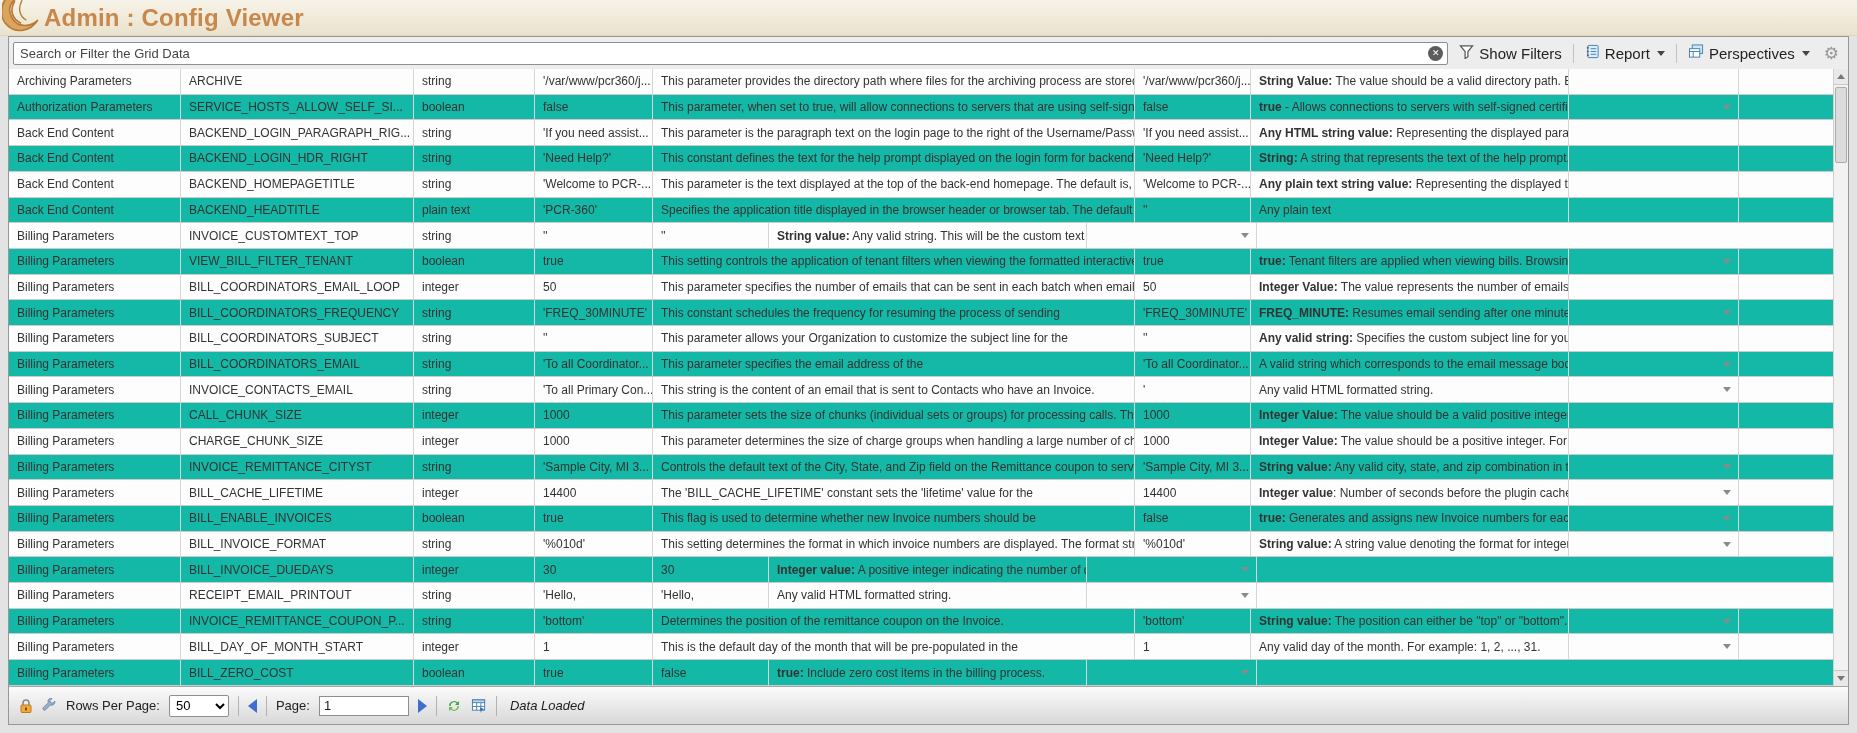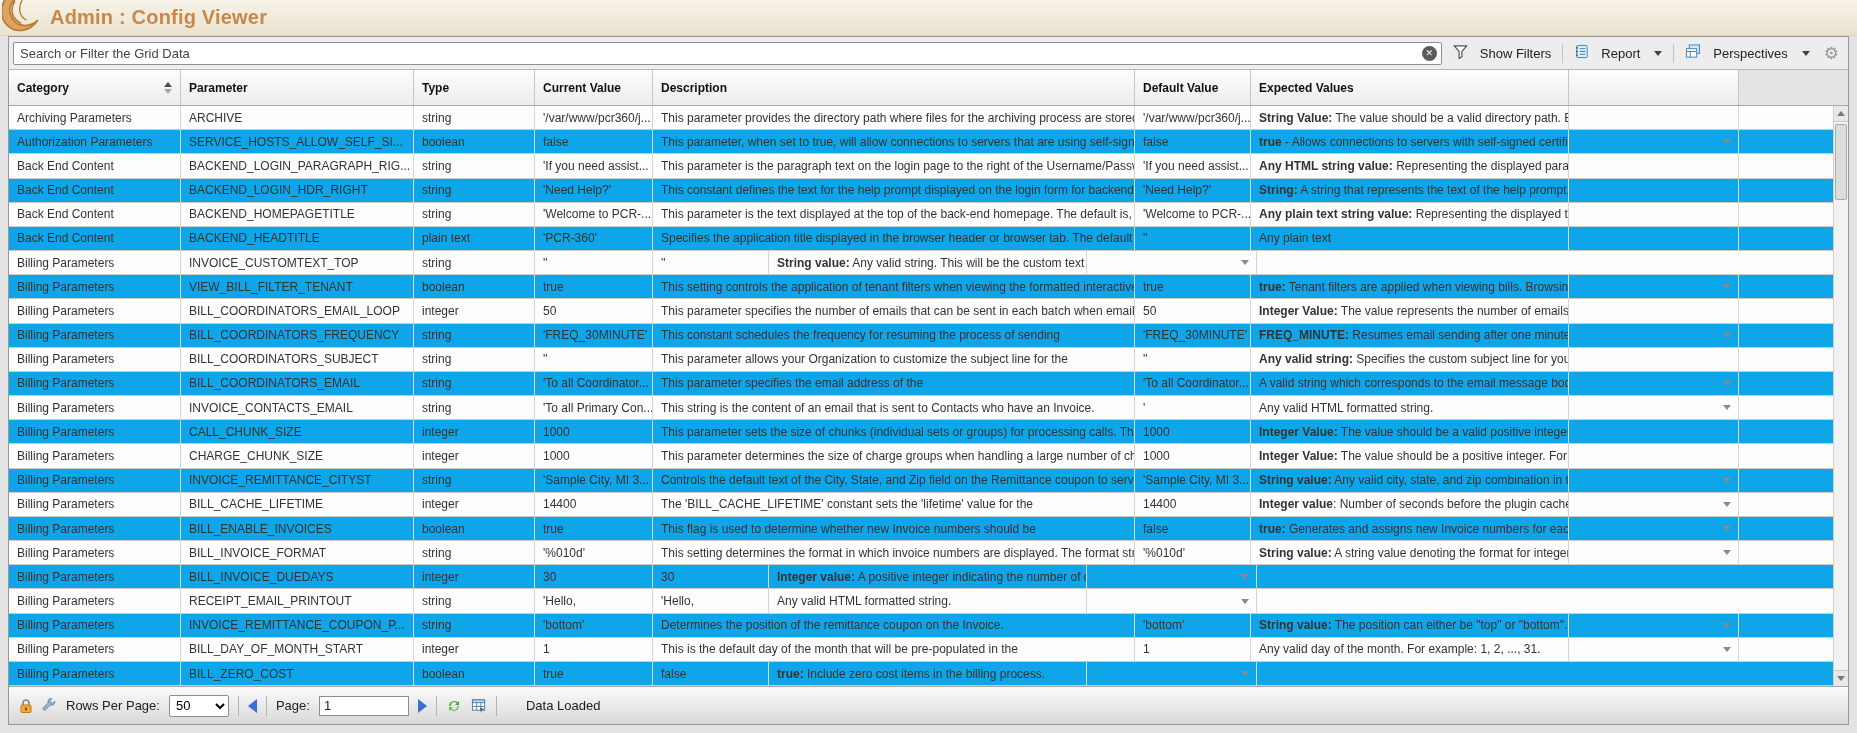--- a/index.html
+++ b/index.html
@@ -4,36 +4,36 @@
 <style>
   * { box-sizing: border-box; }
   html,body { margin:0; padding:0; width:1857px; height:733px; overflow:hidden;
               background:#e3e3e3; font-family:"Liberation Sans", sans-serif; }
 
   
   .app-header { height:36px; background:linear-gradient(#f7f3e8,#eae2cd);
     border-bottom:1px solid #ddd5bf; display:flex; align-items:center; padding-left:2px; }
   .logo-wrap { width:38px; height:36px; overflow:hidden; }
   .logo-wrap svg { margin:-3px 0 0 -4px; }
-  .app-title { font-size:20px; font-weight:bold; color:#c8874b; margin-left:10px; letter-spacing:0.2px; }
+  .app-title { font-size:24px; font-weight:bold; color:#c8874b; margin-left:4px; letter-spacing:0.2px; }
 
   
   .panel { position:relative; margin:0 8px; height:689px; background:#fff;
     border:1px solid #979797; display:flex; flex-direction:column;justify-content:flex-end; }
 
   
   .toolbar { height:32px; background:#ededed; display:flex; align-items:center;
     padding:0 6px 0 4px; gap:7px; flex:0 0 auto; }
   .search-wrap { position:relative; flex:1; max-width:1492px; }
   .search-wrap input { width:100%; height:23px; border:1px solid #8e8e8e; border-radius:2px;
     font-family:"Liberation Sans",sans-serif; font-size:13px; padding:0 26px 0 6px; color:#333; }
   .search-wrap input::placeholder { color:#454545; opacity:1; }
   .clear-btn { position:absolute; right:5px; top:4px; width:15px; height:15px; border-radius:50%;
     background:#5c5c5c; color:#fff; font-size:9px; line-height:15px; text-align:center; cursor:pointer; }
-  .tb-btn { display:flex; align-items:center; gap:12px; font-size:13px; color:#222;
+  .tb-btn { display:flex; align-items:center; gap:5px; font-size:15px; color:#222;
     padding:2px 4px; cursor:pointer; white-space:nowrap; }
   .tb-sep { width:1px; height:19px; background:#c2c2c2; }
   .caret { width:0; height:0; border-left:4px solid transparent; border-right:4px solid transparent;
     border-top:5px solid #444; margin-left:2px; }
   .gear { font-size:17px; color:#979797; cursor:pointer; line-height:1; padding:0 3px; }
 
   
   .grid-header { display:flex; height:37px; flex:0 0 auto;
     background:linear-gradient(#fdfdfd,#ececec); border-top:1px solid #b8b8b8;
     border-bottom:1px solid #a9a9a9; font-weight:bold; font-size:12px; color:#111; }
@@ -41,21 +41,21 @@
     height:100%; white-space:nowrap; overflow:hidden; cursor:pointer; }
   .gh-filler { flex:1; border-right:none; background:#e4e4e4; cursor:default; }
   .sort-stack { margin-left:auto; display:flex; flex-direction:column; gap:2px; align-items:center; padding-left:6px; }
   .sort-up { width:0;height:0;border-left:4px solid transparent;border-right:4px solid transparent;border-bottom:5px solid #4a4a4a; }
   .sort-dn { width:0;height:0;border-left:4px solid transparent;border-right:4px solid transparent;border-top:5px solid #aaa; }
 
   
   .grid-body { position:relative; flex:1; overflow:hidden; background:#fff; }
   .rows { display:flex; flex-direction:column; height:100%; margin-right:15px; }
   .grid-row { flex:1; display:flex; background:#fdfdfd; border-bottom:1px solid #cccccc; }
-  .grid-row.alt { background:#0ea5e9; }
+  .grid-row.alt { background:#14b8a6; }
   .cell { display:flex; align-items:center; padding:0 8px; font-size:12px; color:#333;
     white-space:nowrap; overflow:hidden; border-right:1px solid #d6d6d6; height:100%; }
   .col-category { width:172px; }
   .col-parameter { width:233px; }
   .col-type { width:121px; }
   .col-current { width:118px; }
   .col-description { width:482px; }
   .col-default { width:116px; }
   .col-expected { width:318px; }
   .col-empty { width:170px; justify-content:flex-end; padding-right:7px; }
@@ -84,21 +84,21 @@
   .fsep { width:1px; height:20px; background:#b3b3b3; }
   .rpp-select { height:22px; font-size:13px; font-family:"Liberation Sans",sans-serif;
     border:1px solid #8e8e8e; border-radius:2px; background:#fff; padding:0 2px; width:60px; }
   .page-input { width:90px; height:20px; border:1px solid #8e8e8e; font-size:13px;
     font-family:"Liberation Sans",sans-serif; padding:0 4px; color:#222; }
   .tri-prev { width:0;height:0;border-top:7px solid transparent;border-bottom:7px solid transparent;
     border-right:9px solid #3e6fd0; cursor:pointer; }
   .tri-next { width:0;height:0;border-top:7px solid transparent;border-bottom:7px solid transparent;
     border-left:9px solid #3e6fd0; cursor:pointer; }
   .icon-btn { display:flex; align-items:center; cursor:pointer; }
-  .status { margin-left:20px; color:#1d1d1d; }
+  .status { margin-left:4px; color:#1d1d1d;font-style:italic; }
 </style>
 </head>
 <body>
 
 <div class="app-header">
   <div class="logo-wrap">
     <svg viewBox="0 0 40 40" width="44" height="42">
       <path d="M6 2 C 1 10, 1 21, 8 27 C 16 35, 30 33, 37 22 C 30 29, 18 29, 13 21 C 8 13, 10 6, 17 1 Z" fill="#dba55f" stroke="#b77933" stroke-width="1.6"></path>
       <path d="M15 4 C 10 12, 12 21, 21 25" fill="none" stroke="#b77933" stroke-width="1.6"></path>
       <path d="M22 3 C 18 10, 19 18, 26 22" fill="none" stroke="#b77933" stroke-width="1.3"></path>
@@ -147,37 +147,20 @@
           <line x1="1" y1="8" x2="12" y2="8" stroke="#3e7fb1"></line>
             <line x1="5" y1="8" x2="5" y2="14" stroke="#3e7fb1"></line>
         </svg>
       </span>
       <span>Perspectives</span>
       <span class="caret"></span>
     </div>
     <span class="gear">⚙</span>
   </div>
 
-  <div class="grid-header">
-    <div class="gh-cell col-category">
-      <span>Category</span>
-      <span class="sort-stack">
-          <span class="sort-up"></span>
-          <span class="sort-dn"></span>
-        </span>
-    </div>
-    <div class="gh-cell col-parameter">Parameter</div>
-    <div class="gh-cell col-type">Type</div>
-    <div class="gh-cell col-current">Current Value</div>
-    <div class="gh-cell col-description">Description</div>
-    <div class="gh-cell col-default">Default Value</div>
-    <div class="gh-cell col-expected">Expected Values</div>
-    <div class="gh-cell col-empty"></div>
-    <div class="gh-cell gh-filler"></div>
-  </div>
 
   <div class="grid-body">
     <div class="rows">
         <div class="grid-row">
           <div class="cell col-category">Archiving Parameters</div>
           <div class="cell col-parameter">ARCHIVE</div>
           <div class="cell col-type">string</div>
           <div class="cell col-current">'/var/www/pcr360/j...</div>
           <div class="cell col-description">This parameter provides the directory path where files for the archiving process are stored.</div>
           <div class="cell col-default">'/var/www/pcr360/j...</div>

